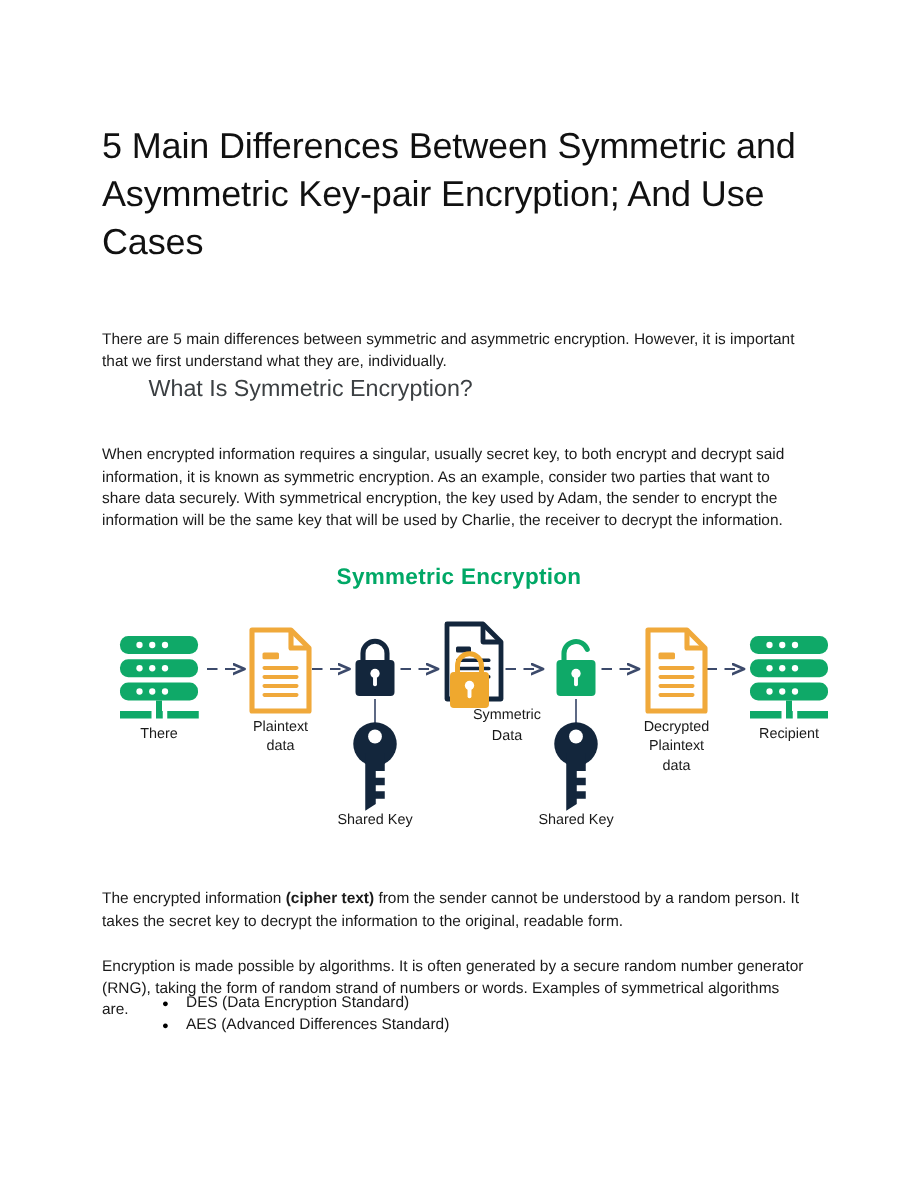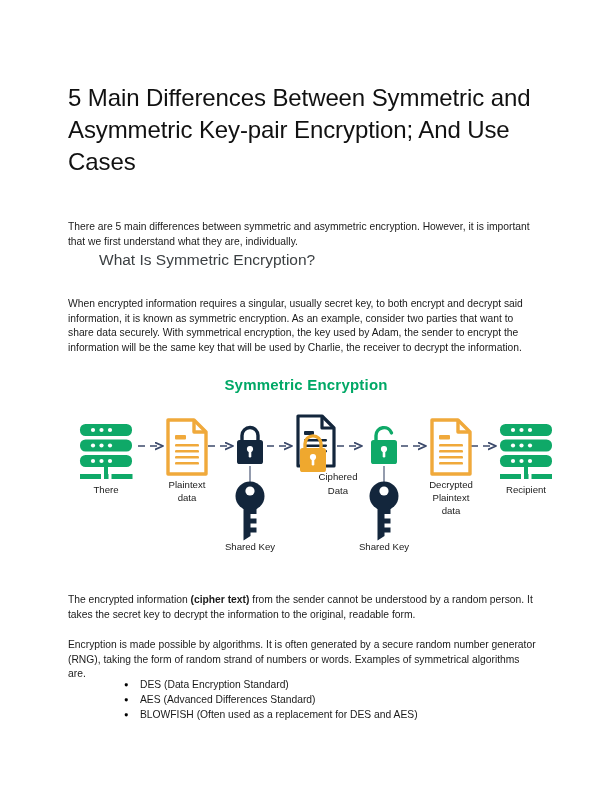--- a/index.html
+++ b/index.html
@@ -57,21 +57,21 @@
     font-weight: 400;
     color: #3c4043;
     top: 237px;
     margin-left: 31px;
   }
   .bullets {
     position: absolute;
     left: 68px;
     top: 661px;
     width: 472px;
-    margin: 16px;
+    margin: 0;
     padding: 0 0 0 40px;
     font-size: 10.3px;
     line-height: 15.2px;
     color: #1a1a1a;
     list-style: none;
   }
   .bullets li {
     position: relative;
     padding-left: 16px;
   }
@@ -270,21 +270,21 @@
           <rect x="471.5" y="96" width="21" height="5" fill="#0FA968"></rect>
         </g>
       </svg>
 
       
       <div class="fig-label" style="left:6px; top:105px; width:80px;">There</div>
 
       <div class="fig-label" style="left:87px; top:100px; width:80px;">Plaintext</div>
       <div class="fig-label" style="left:87px; top:113px; width:80px;">data</div>
 
-      <div class="fig-label" style="left:240px; top:92px; width:76px;">Ciphered</div>
+      <div class="fig-label" style="left:240px; top:92px; width:76px;">Symmetric</div>
       <div class="fig-label" style="left:240px; top:106px; width:76px;">Data</div>
 
       <div class="fig-label" style="left:350px; top:100px; width:82px;">Decrypted</div>
       <div class="fig-label" style="left:350px; top:113px; width:82px;">Plaintext</div>
       <div class="fig-label" style="left:350px; top:126px; width:82px;">data</div>
 
       <div class="fig-label" style="left:425px; top:105px; width:82px;">Recipient</div>
 
       <div class="fig-label" style="left:150px; top:162px; width:80px;">Shared Key</div>
       <div class="fig-label" style="left:284px; top:162px; width:80px;">Shared Key</div>
@@ -292,16 +292,15 @@
     </div>
   </div>
 
   <p class="para p-cipher"><span>The encrypted information </span><b>(cipher text)</b><span> from the sender cannot be understood by a random person. It takes the secret key to decrypt the information to the original, readable form.</span></p>
 
   <p class="para p-algo">Encryption is made possible by algorithms. It is often generated by a secure random number generator (RNG), taking the form of random strand of numbers or words. Examples of symmetrical algorithms are.</p>
 
   <ul class="bullets">
     <li>DES (Data Encryption Standard)</li>
     <li>AES (Advanced Differences Standard)</li>
-    <li>BLOWFISH (Often used as a replacement for DES and AES)</li>
   </ul>
 
 </div>
 
 </body></html>

